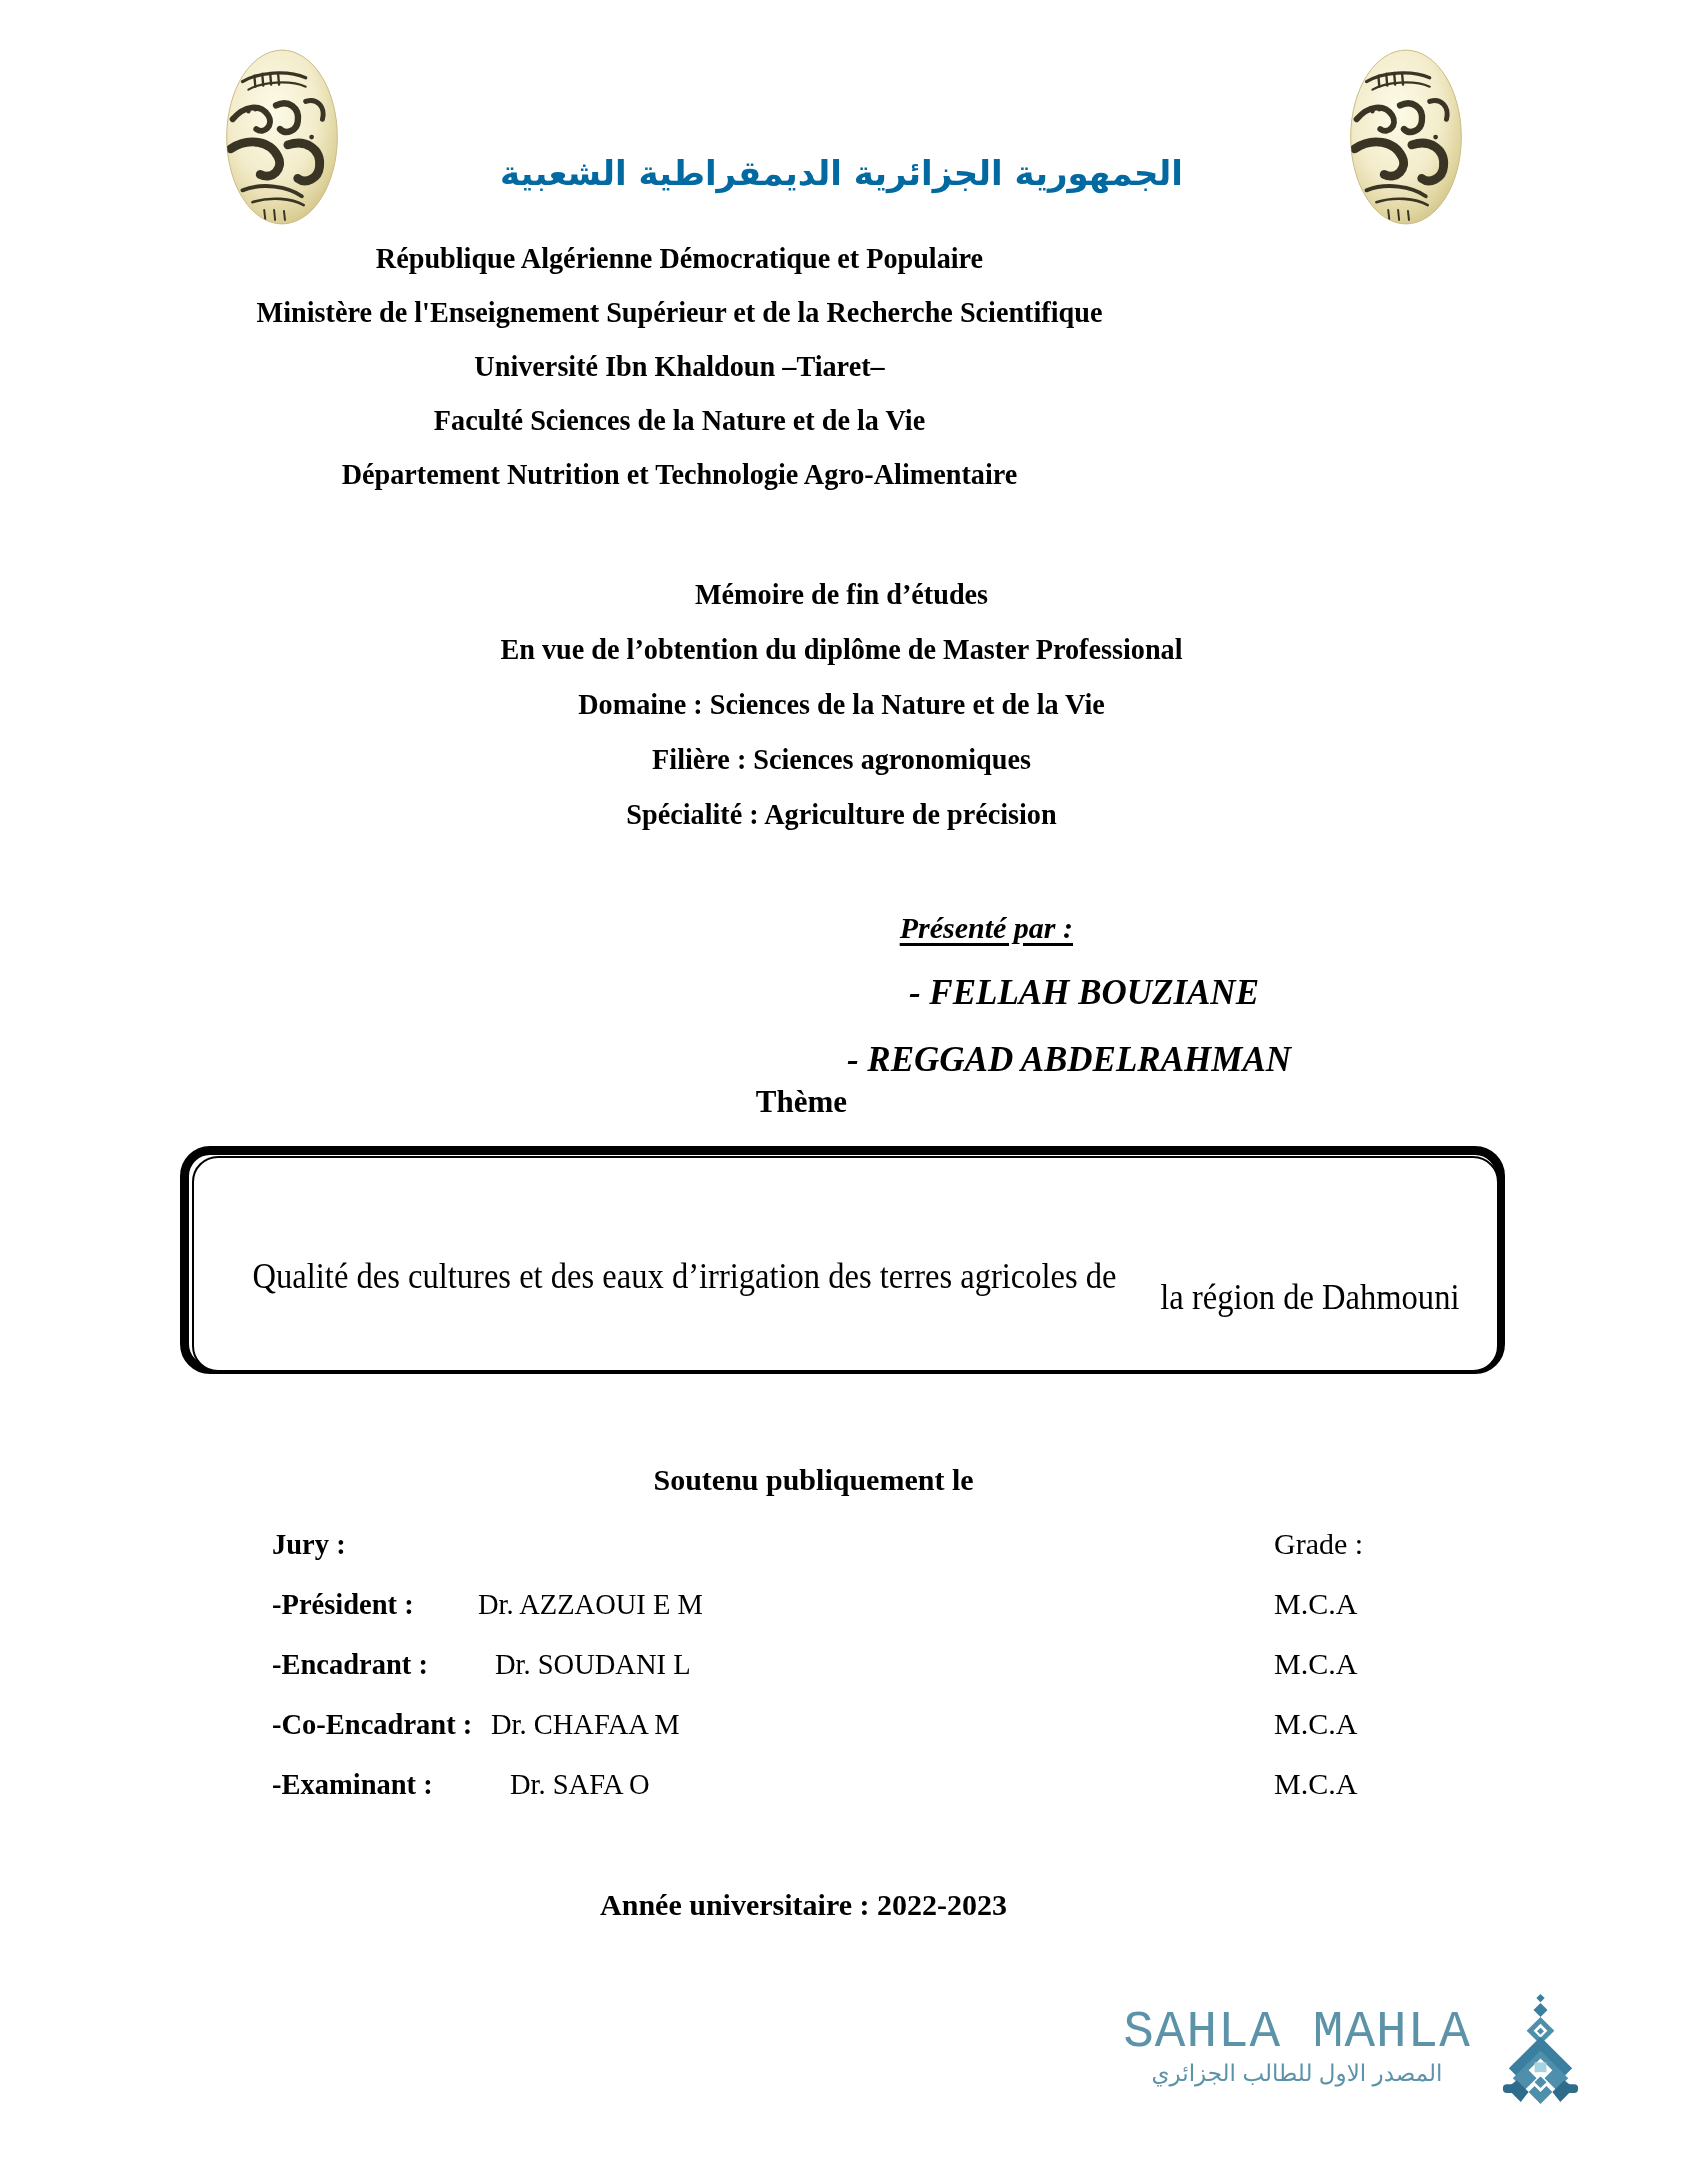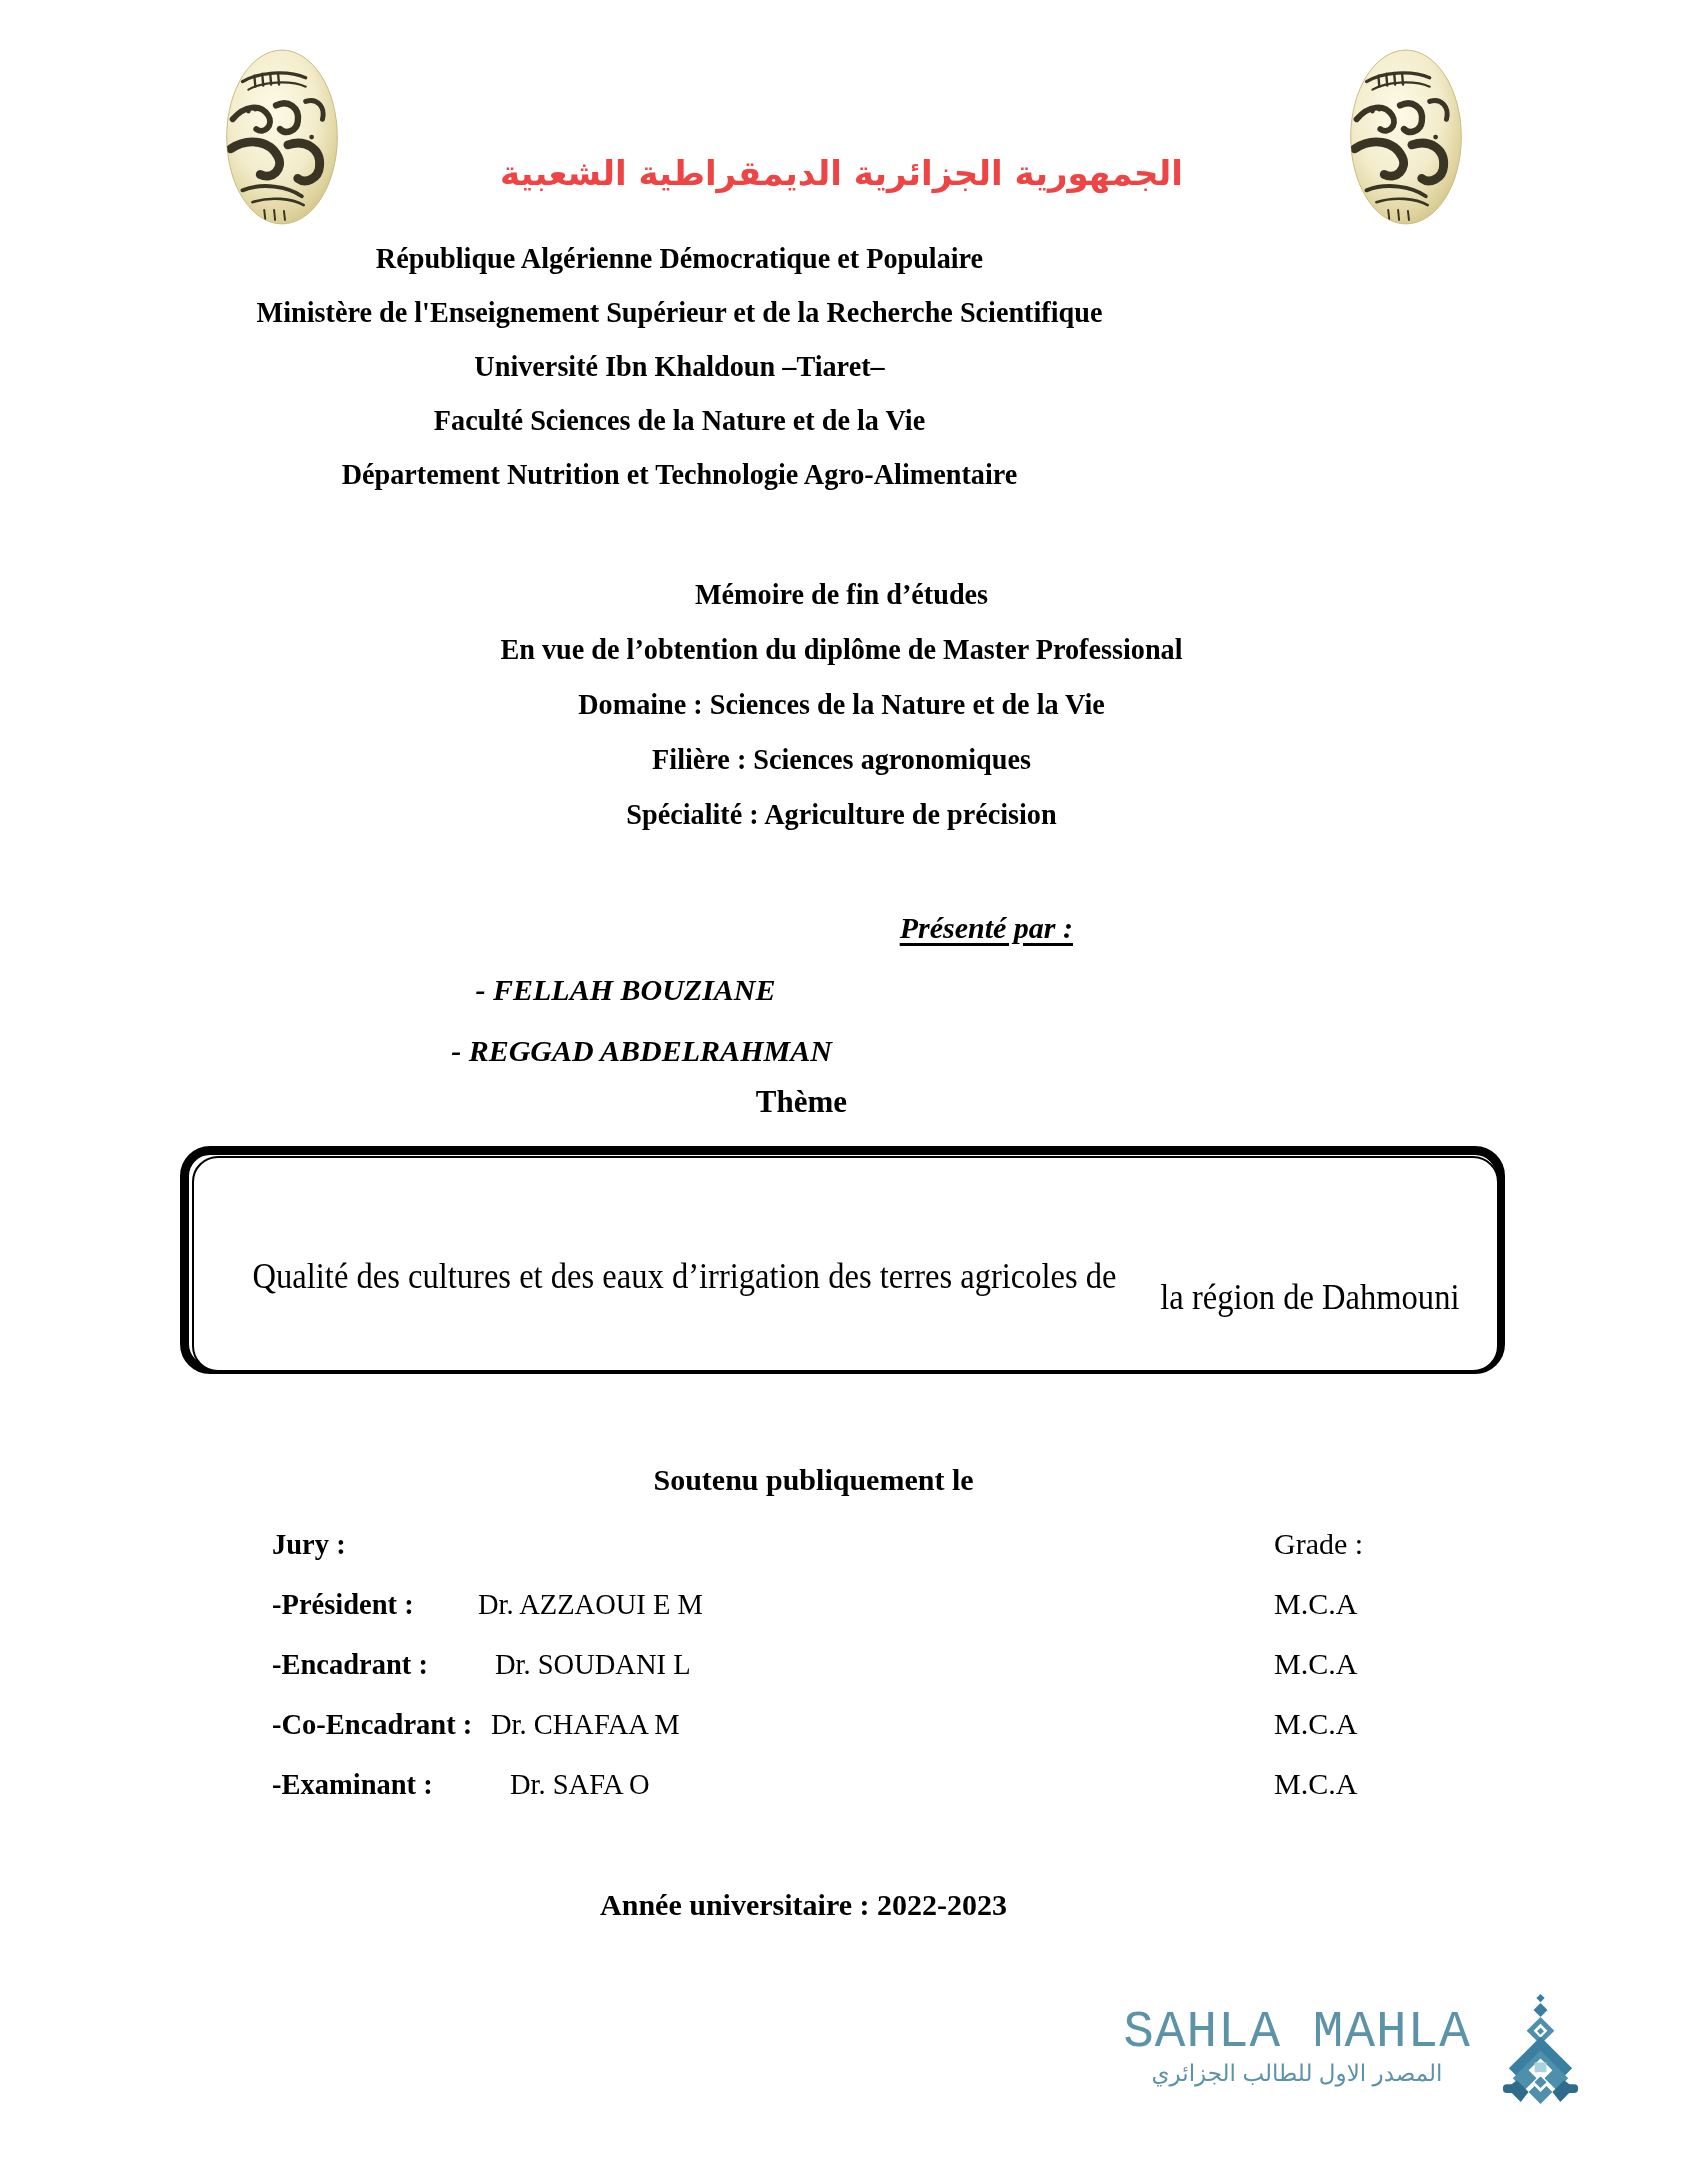--- a/index.html
+++ b/index.html
@@ -39,21 +39,21 @@
     position: absolute;
     top: 107px;
     left: 0;
     width: 1683px;
     text-align: center;
     font-family: "DejaVu Sans", sans-serif;
     font-weight: bold;
     font-size: 34px;
     letter-spacing: 0px;
     direction: rtl;
-    color: #ef4444;
+    color: #0369a1;
   }
 
   
   .inst-block {
     position: absolute;
     top: 243px;
     left: 0;
     width: 1335px;
     text-align: center;
     padding-left: 12px;
@@ -98,26 +98,26 @@
     font-weight: bold;
     font-size: 30px;
     text-decoration: underline;
     text-underline-offset: 5px;
     margin-right: 610px;
     display: inline-block;
     margin-bottom: 28px;
   }
   .presented .author {
     font-weight: bold;
-    font-size: 30px;
+    font-size: 35px;
     display: block;
     margin-bottom: 27px;
-    margin-right: 16px;
+    margin-right: 8px;
     padding-right: 416px;
-    text-align: center;
+    text-align: right;
     white-space: nowrap;
   }
   .presented .author.a2 { padding-right: 384px; }
 
   
   .theme-label {
     position: absolute;
     top: 1084px;
     left: 0;
     width: 1683px;

